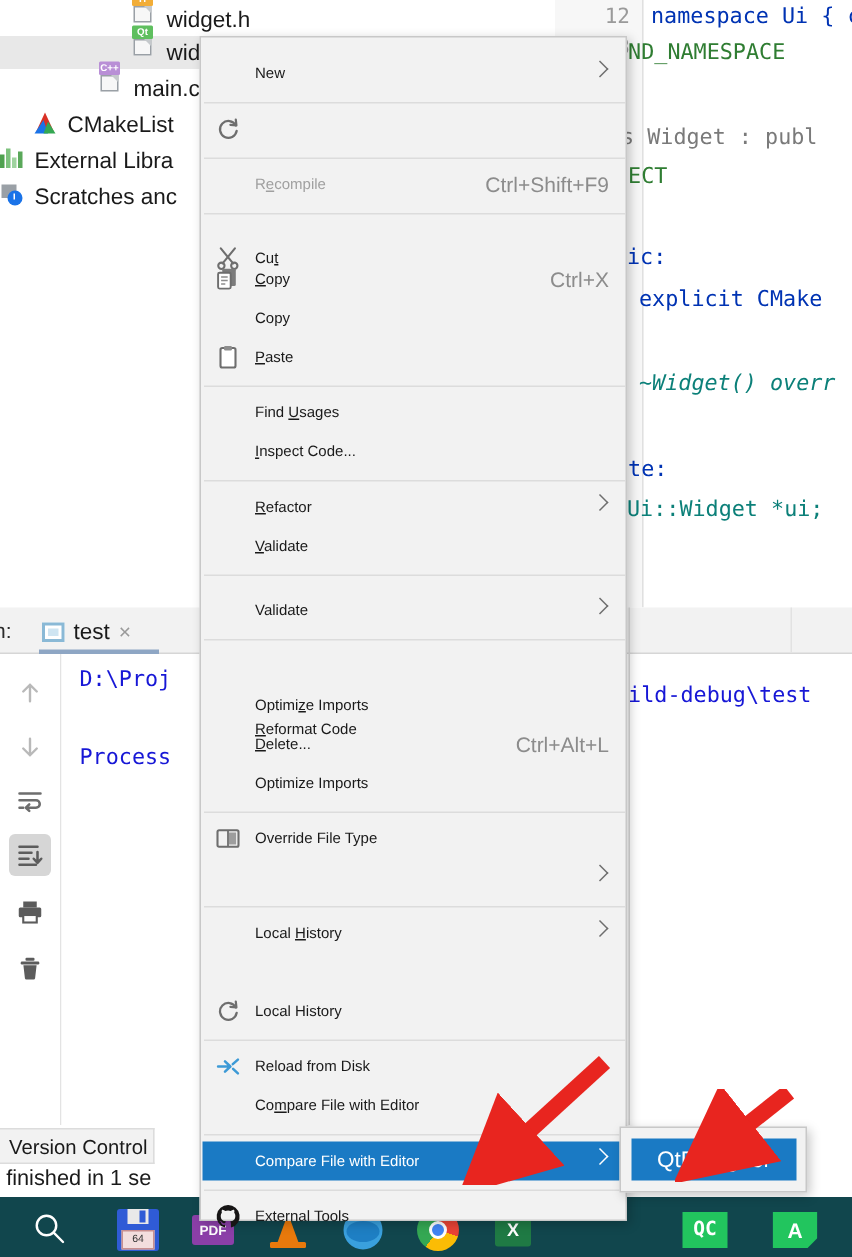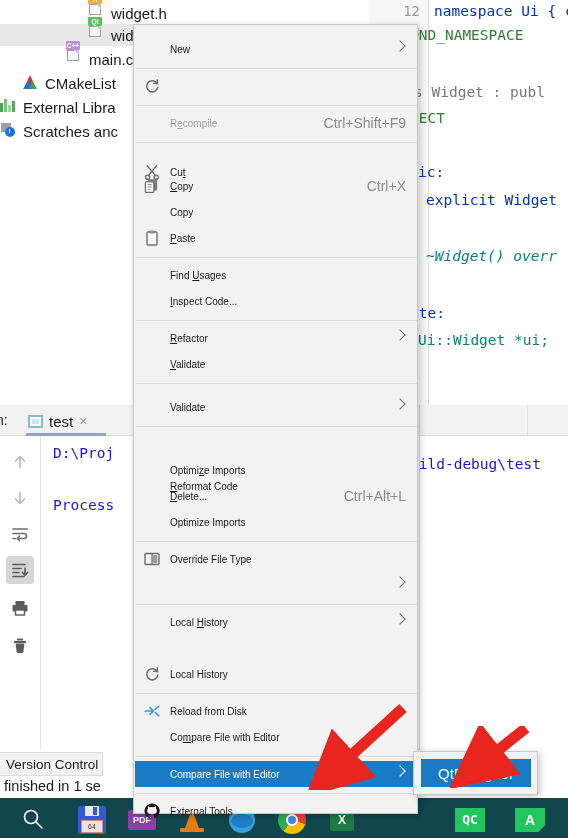--- a/index.html
+++ b/index.html
@@ -244,21 +244,21 @@
     <div class="gutter">
       <span class="ln" style="top:3px;">12</span>
       <span class="ln" style="top:24px;">13</span>
     </div>
     <div class="code">
       <div class="cl-line kw" style="left:64px; top:3px;">namespace Ui { clas</div>
       <div class="cl-line mac" style="left:40px; top:27px;">END_NAMESPACE</div>
       <div class="cl-line cls" style="left:44px; top:84px;">s Widget : publ</div>
       <div class="cl-line mac" style="left:40px; top:110px;">JECT</div>
       <div class="cl-line kw" style="left:48px; top:164px;">ic:</div>
-      <div class="cl-line kw" style="left:56px; top:192px;">explicit Widget</div>
+      <div class="cl-line kw" style="left:56px; top:192px;">explicit CMake</div>
       <div class="cl-line typ" style="left:56px; top:248px;font-style:italic;">~Widget() overr</div>
       <div class="cl-line kw" style="left:40px; top:305px;">ate:</div>
       <div class="cl-line typ" style="left:48px; top:332px;">Ui::Widget *ui;</div>
     </div>
   </div>
 
   <div class="editor-bottom-panel">
     <div class="ebp-head">
       <span class="cellsep" style="left:39px;"></span>
       <span class="cellsep" style="left:157px;"></span>

